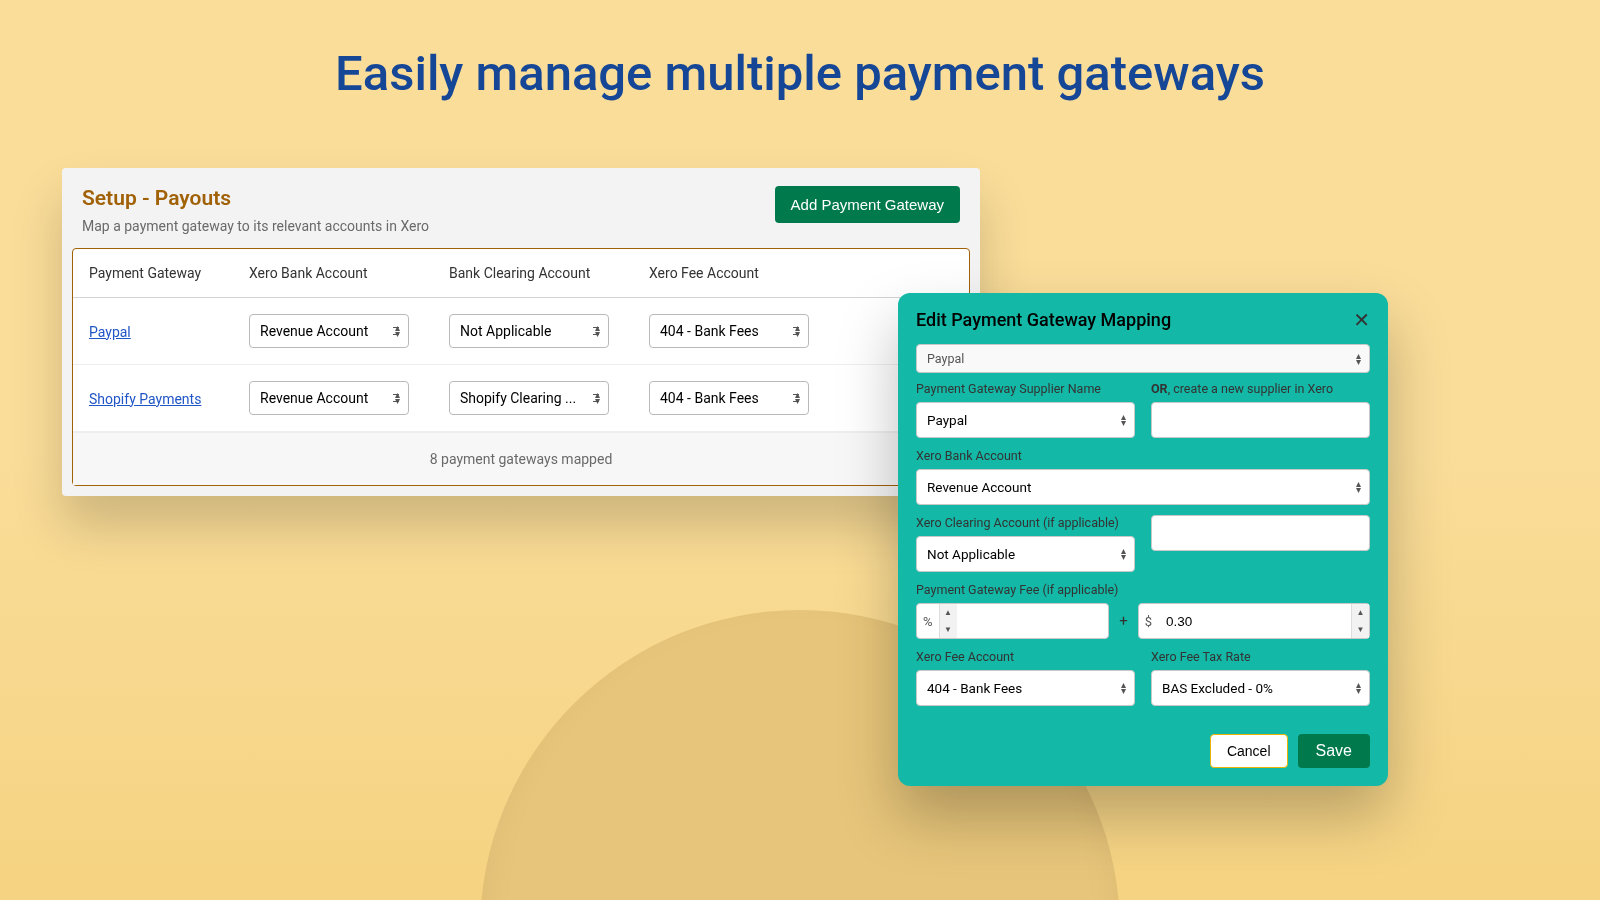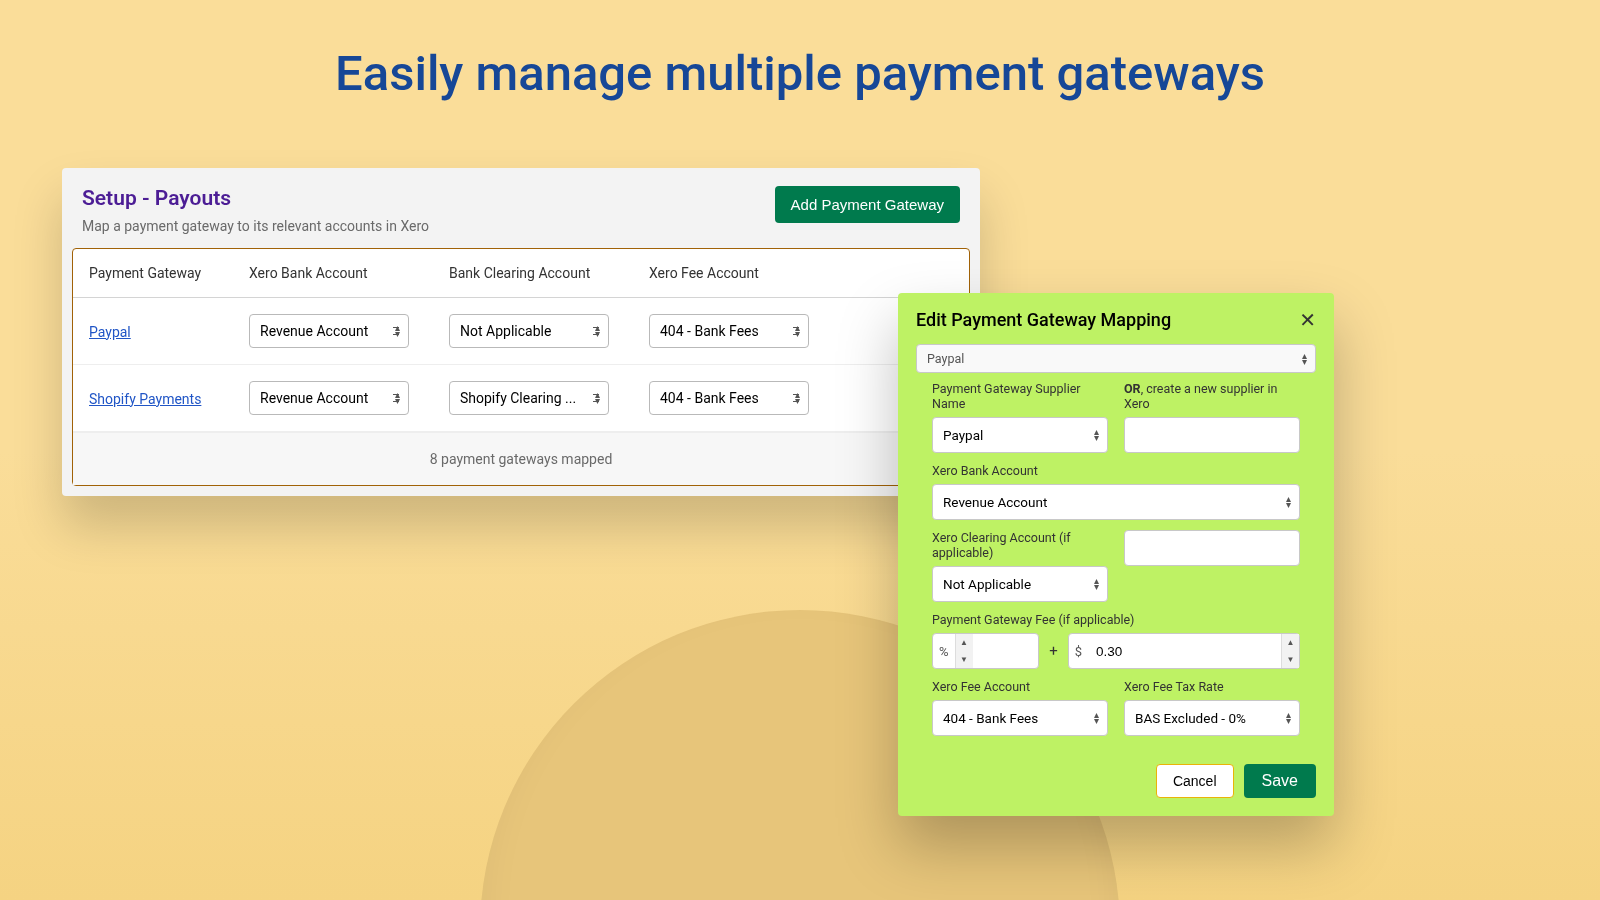--- a/index.html
+++ b/index.html
@@ -37,21 +37,21 @@
   background: #f3f3f3;
   border-radius: 4px;
   box-shadow: 0 30px 50px rgba(0,0,0,.18);
 }
 .panel-header {
   display: flex;
   justify-content: space-between;
   align-items: flex-start;
   padding: 18px 20px 14px 20px;
 }
-.panel-title { font-size: 21px; font-weight: 600; color: #4c1d95; }
+.panel-title { font-size: 21px; font-weight: 600; color: #a16207; }
 .panel-sub { font-size: 14px; color: #6a6a6a; margin-top: 8px; }
 .add-btn {
   background: #007a4d;
   color: #fff;
   border: none;
   padding: 10px 16px;
   font-size: 15px;
   border-radius: 4px;
   cursor: pointer;
 }
@@ -102,35 +102,35 @@
   color: #6a6a6a;
   padding: 18px;
   background: #f7f7f7;
   border-top: 1px solid #eee;
 }
 
 .modal {
   position: absolute;
   top: 293px;
   left: 898px;
-  width: 436px;
-  background: #bef264;
-  border-radius: 4px;
+  width: 490px;
+  background: #14b8a6;
+  border-radius: 12px;
   box-shadow: 0 30px 60px rgba(0,0,0,.25);
   padding-bottom: 14px;
 }
 .modal-header {
   display: flex;
   justify-content: space-between;
   align-items: center;
   padding: 16px 18px 14px 18px;
 }
 .modal-title { font-size: 18px; font-weight: 500; }
 .close-x { font-size: 20px; cursor: pointer; color: #333; line-height: 1; }
-.modal-body { padding: 0 34px; }
+.modal-body { padding: 0 18px; }
 .field-row { display: flex; gap: 16px; margin-bottom: 10px; }
 .field { flex: 1; }
 .field-label { font-size: 12.5px; color: #333; margin-bottom: 6px; }
 .field-label strong { font-weight: 700; }
 .m-select, .m-input {
   width: 100%;
   border: 1px solid #c8c8c8;
   border-radius: 4px;
   padding: 8px 28px 8px 10px;
   font-size: 13.5px;

